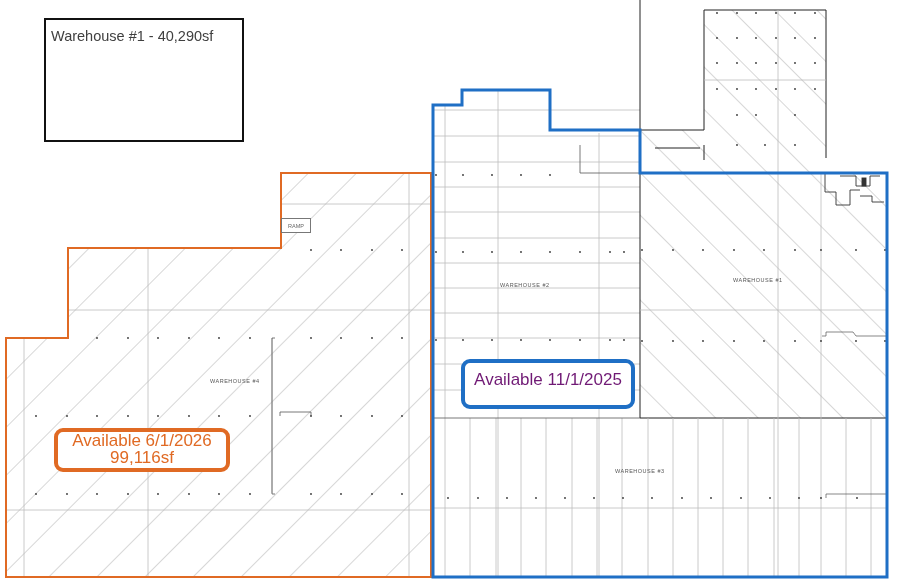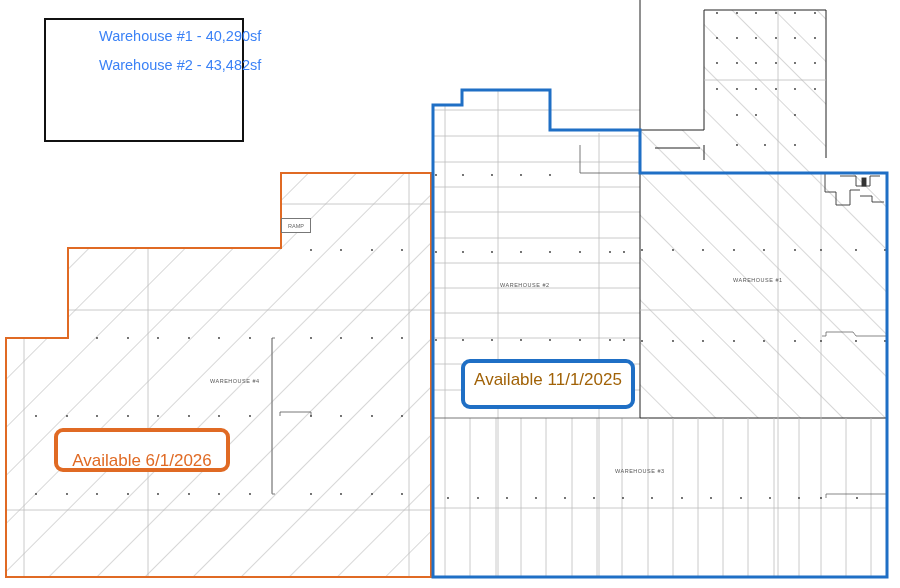--- a/index.html
+++ b/index.html
@@ -1,22 +1,22 @@
 <!DOCTYPE html>
 <html><head>
 <meta charset="utf-8">
 <style>
   html, body { margin:0; padding:0; background:#ffffff; }
   body { width:900px; height:588px; position:relative; overflow:hidden; font-family:"Liberation Sans", sans-serif; }
   #plan { position:absolute; left:0; top:0; width:900px; height:588px; }
   .legend { position:absolute; left:44px; top:18px; width:200px; height:124px; border:2px solid #111; background:#fff; box-sizing:border-box; padding:6px 0 0 5px; }
-  .legend div { font-size:14.5px; color:#3b82f6; height:29px; line-height:20px; white-space:nowrap;margin-left:48px; }
+  .legend div { font-size:14.5px; color:#404040; height:29px; line-height:20px; white-space:nowrap; }
   .callout { position:absolute; text-align:center; background:#fff; box-sizing:border-box; border-radius:9px; font-size:17px; line-height:17px; }
-  .callout.blue { left:461px; top:359px; width:174px; height:50px; border:4px solid #1f6fc5; color:#a16207; padding-top:8px; }
-  .callout.orange { left:54px; top:428px; width:176px; height:44px; border:4px solid #e06a24; color:#e06a24; padding-top:20px; }
+  .callout.blue { left:461px; top:359px; width:174px; height:50px; border:4px solid #1f6fc5; color:#701a75; padding-top:8px; }
+  .callout.orange { left:54px; top:428px; width:176px; height:44px; border:4px solid #e06a24; color:#e06a24; padding-top:0; }
   .lbl { position:absolute; font-size:5.5px; color:#555; letter-spacing:0.5px; white-space:nowrap; }
   .ramp { position:absolute; left:281px; top:218px; width:30px; height:15px; border:1px solid #777; font-size:5.5px; color:#666; text-align:center; line-height:15px; box-sizing:border-box; background:#fff; }
 </style>
 </head>
 <body>
 
 <svg id="plan" viewBox="0 0 900 588" xmlns="http://www.w3.org/2000/svg">
   <defs>
     <pattern id="hatchDown" patternUnits="userSpaceOnUse" width="34" height="34" patternTransform="rotate(45)">
       <line x1="0" y1="0" x2="0" y2="34" stroke="#9a9a9a" stroke-width="0.8"></line>
@@ -266,22 +266,22 @@
 </svg>
 
 <div class="ramp">RAMP</div>
 <div class="lbl" style="left:210px;top:378px;">WAREHOUSE #4</div>
 <div class="lbl" style="left:500px;top:282px;">WAREHOUSE #2</div>
 <div class="lbl" style="left:733px;top:277px;">WAREHOUSE #1</div>
 <div class="lbl" style="left:615px;top:468px;">WAREHOUSE #3</div>
 
 <div class="legend">
   <div>Warehouse #1 - 40,290sf</div>
-  <div>Warehouse #2 - 43,482sf</div>
 </div>
 
 <div class="callout blue">
   <div>Available 11/1/2025</div>
 </div>
 
 <div class="callout orange">
   <div>Available 6/1/2026</div>
+  <div>99,116sf</div>
 </div>
 
 </body></html>

